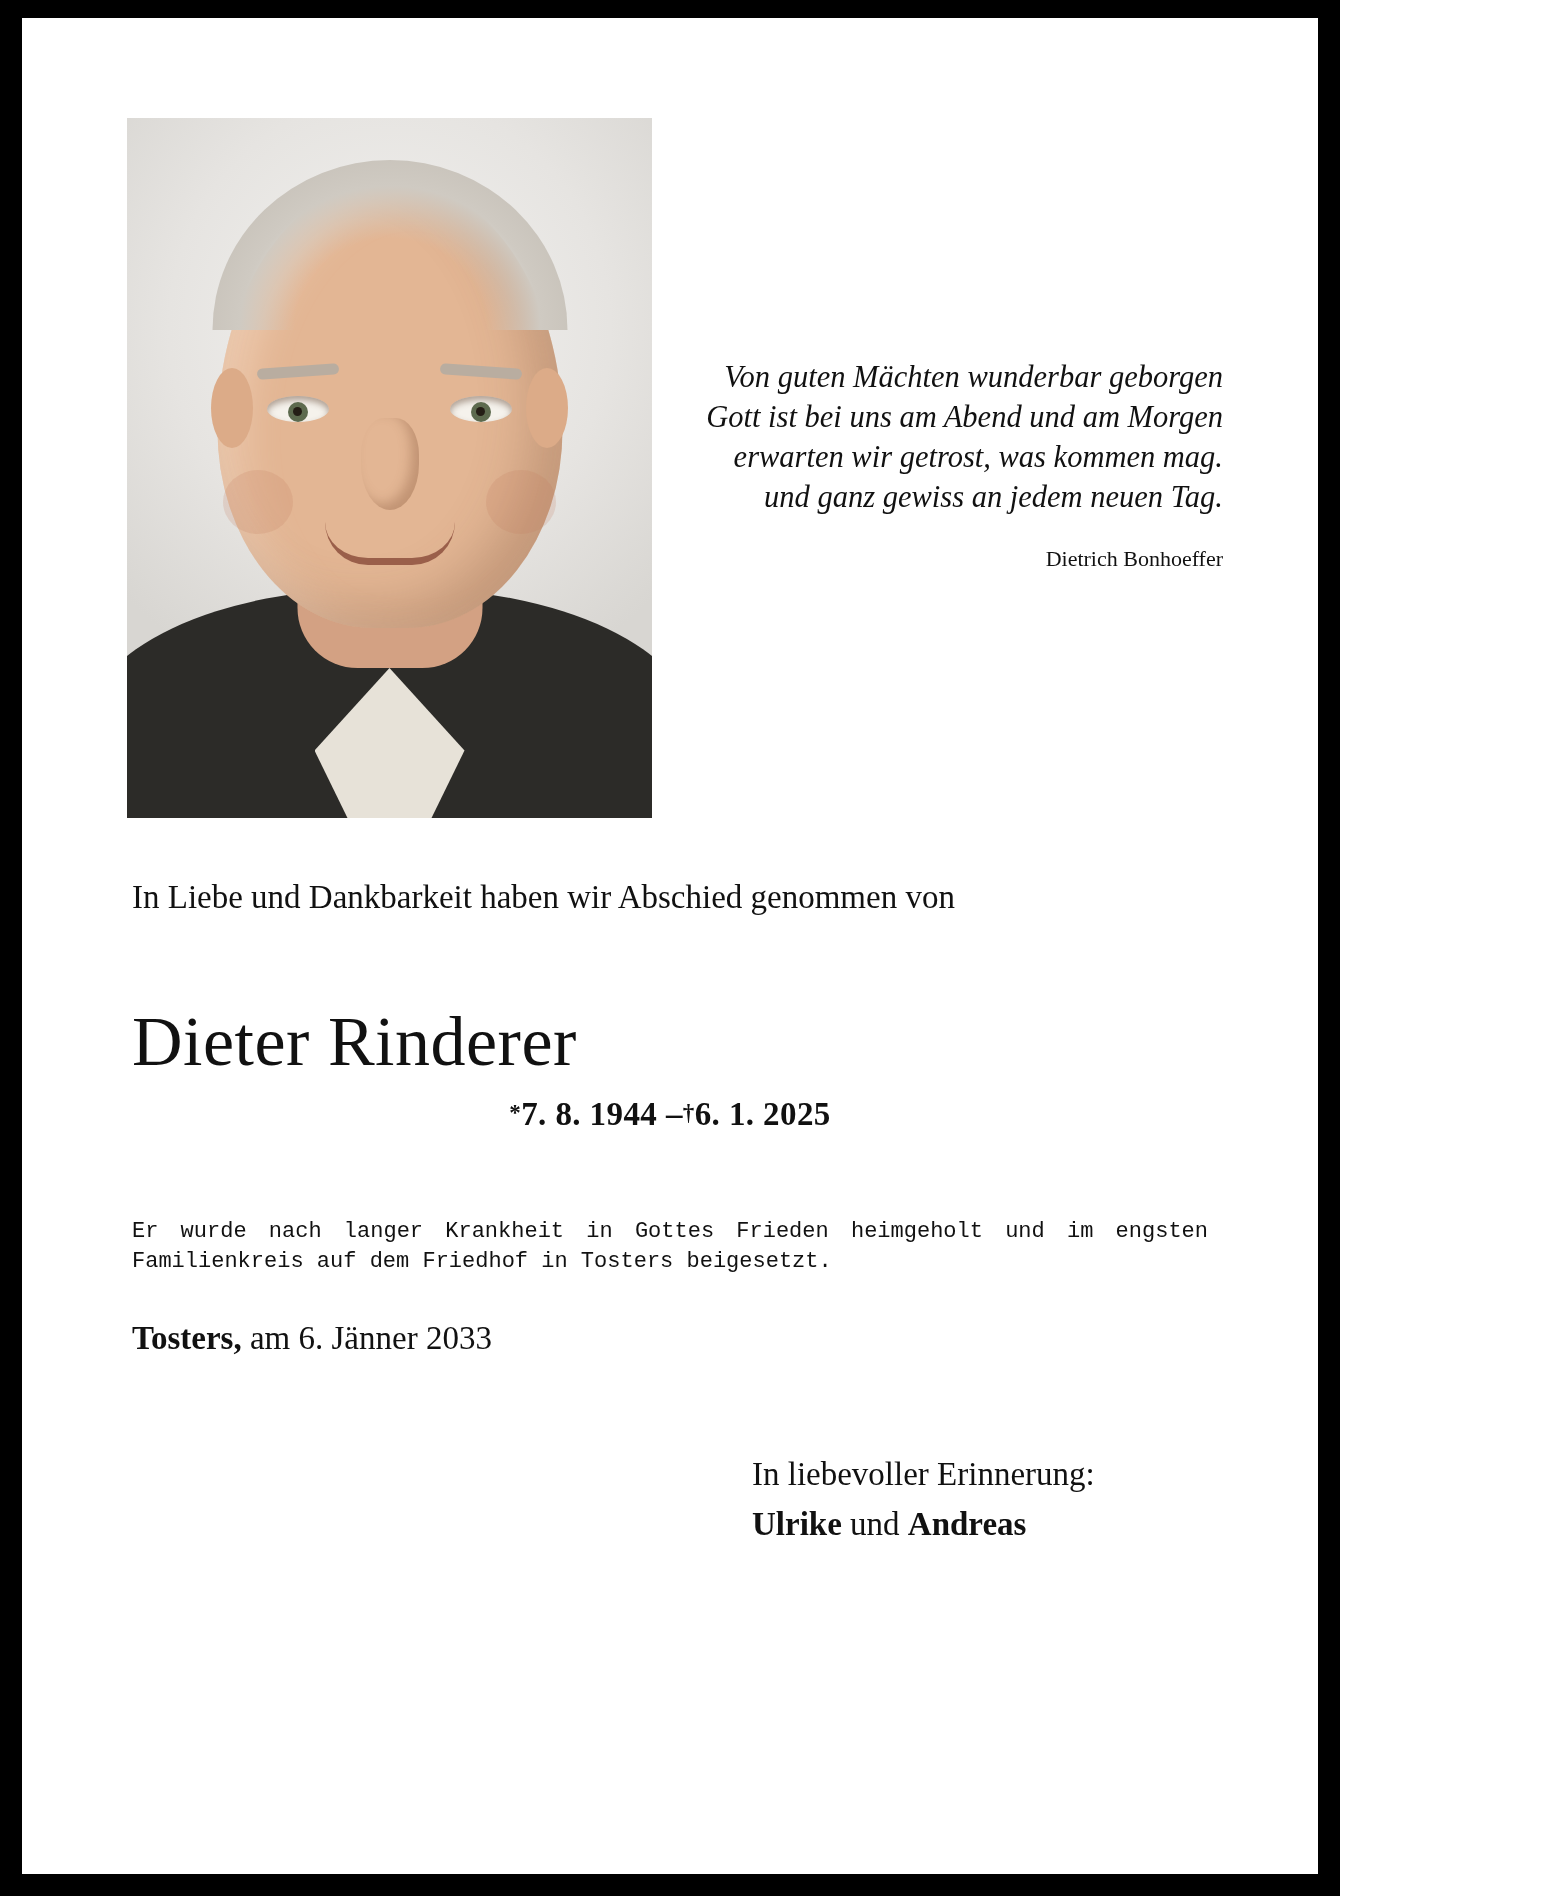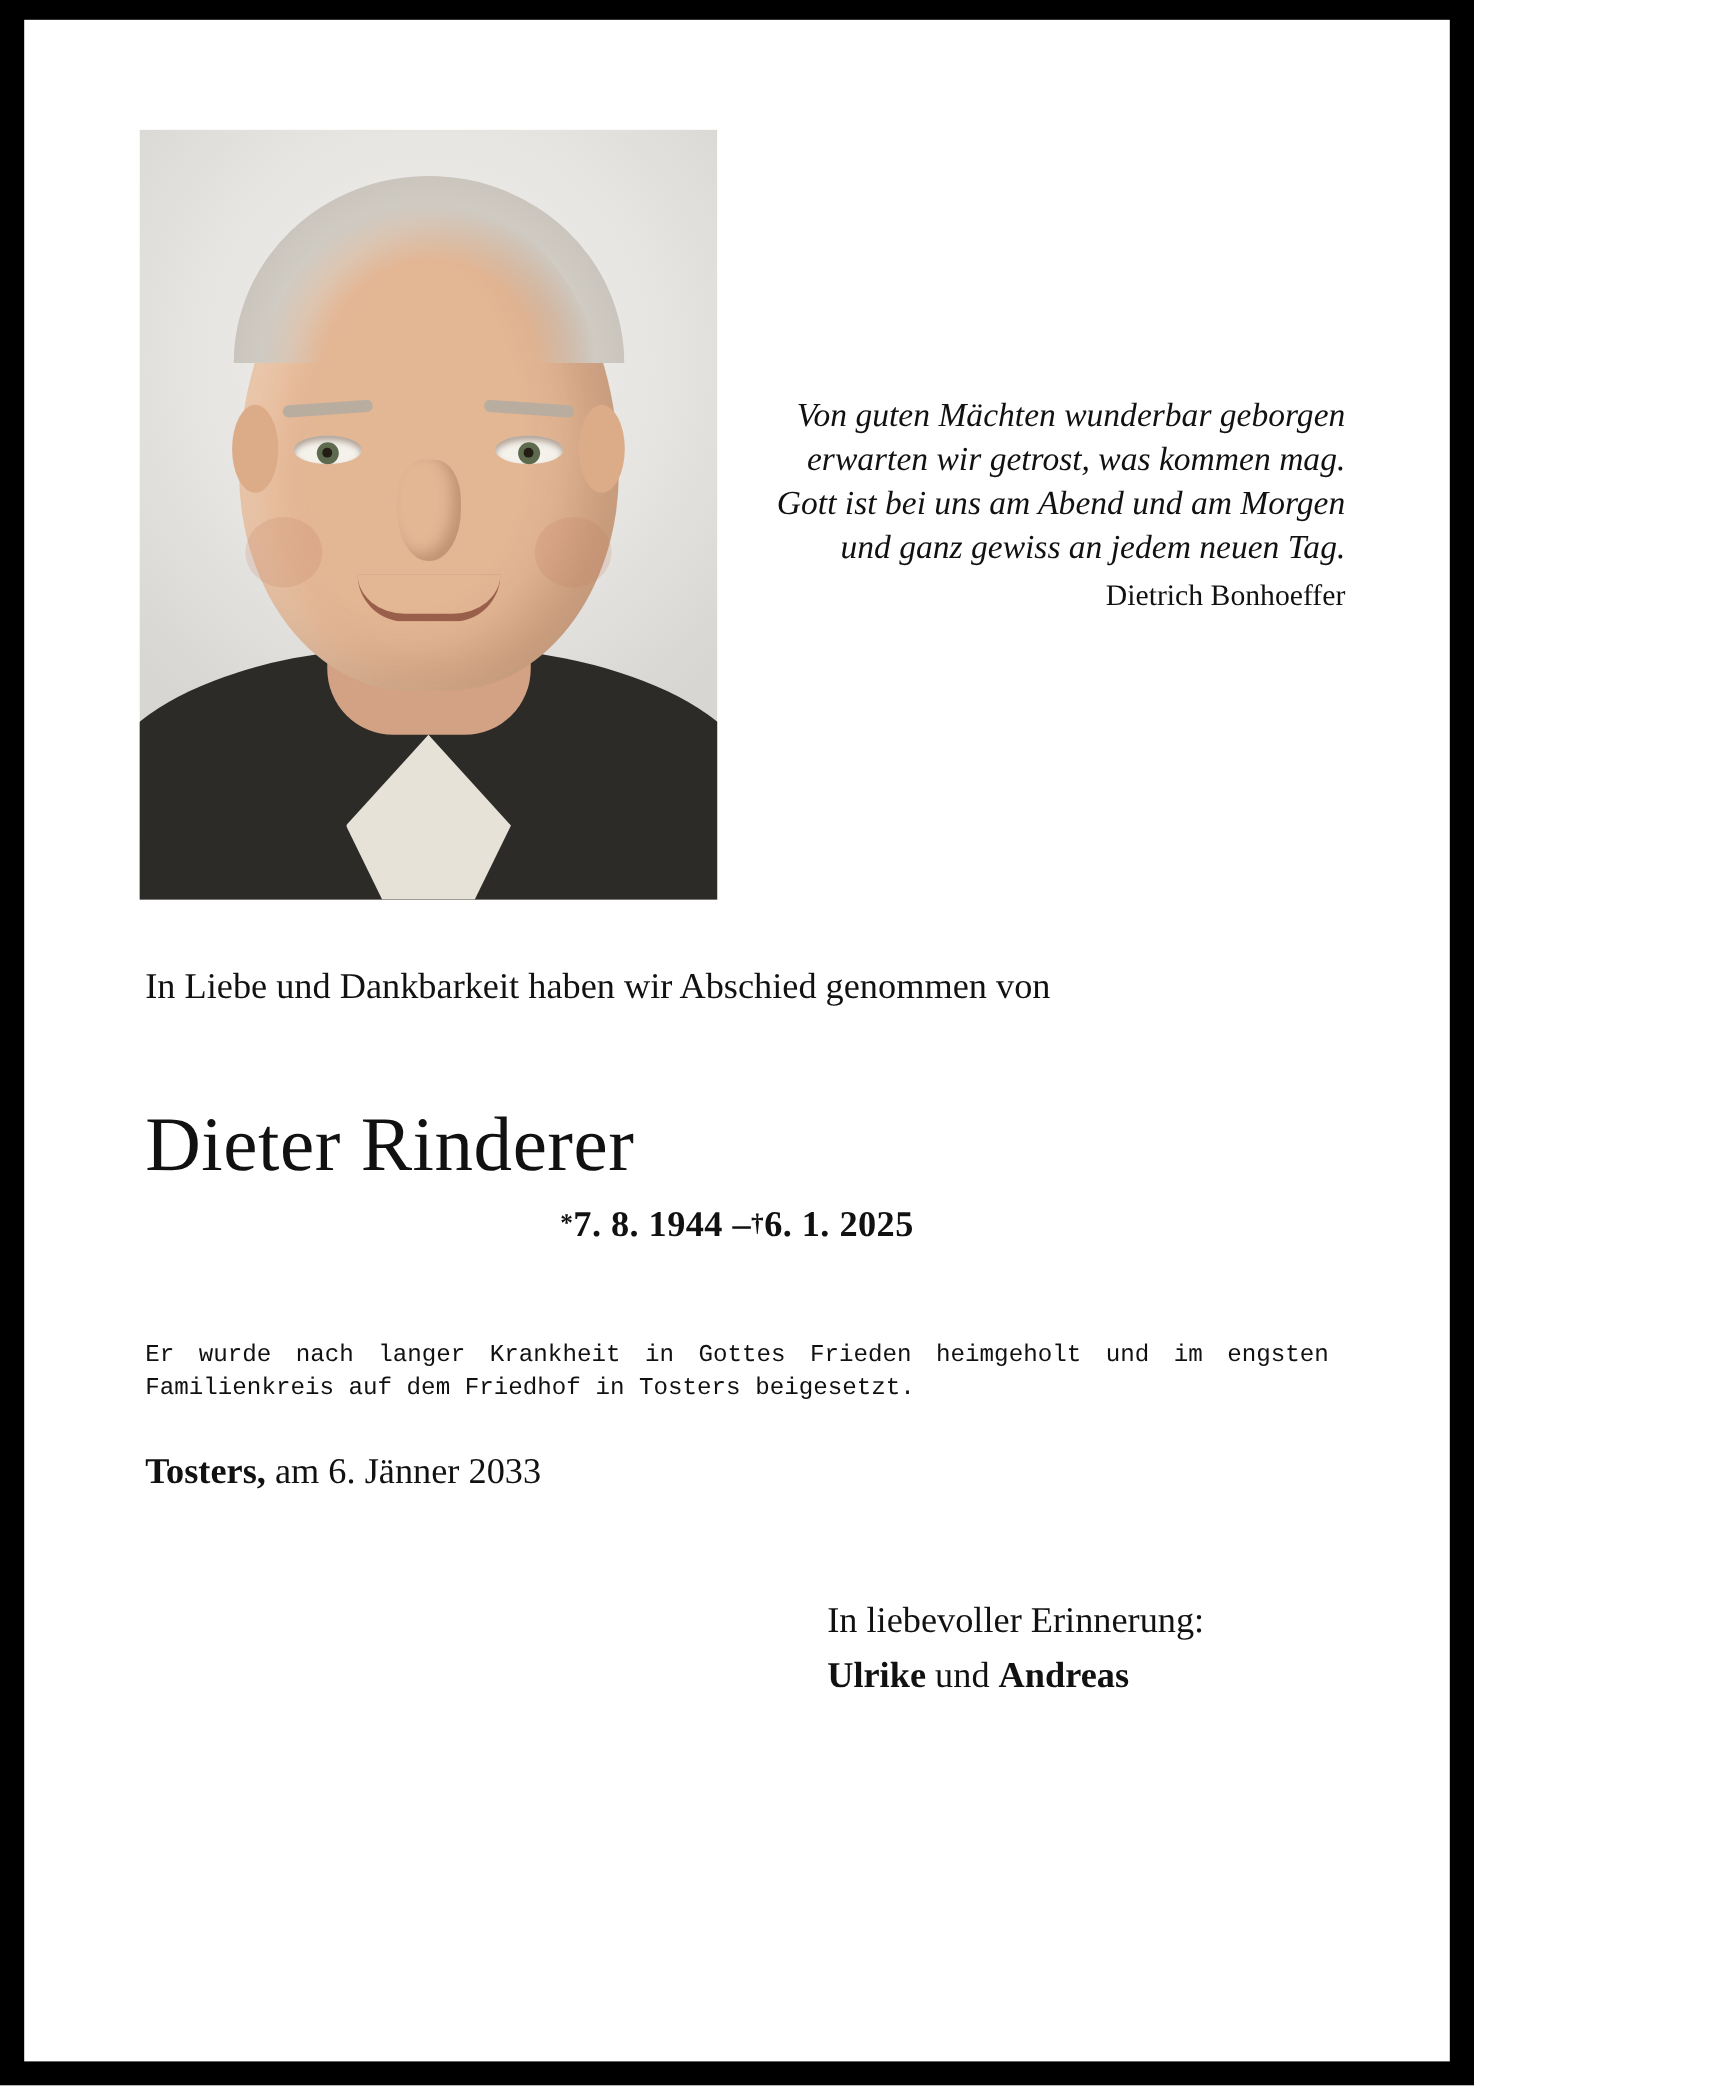--- a/index.html
+++ b/index.html
@@ -202,22 +202,22 @@
     text-align: right;
   }
   .verse-line {
     font-style: italic;
     font-size: 30.5px;
     line-height: 1.31;
     color: #111111;
     white-space: nowrap;
   }
   .verse-author {
-    margin-top: 8px;
-    font-size: 27px;
+    margin-top: 28px;
+    font-size: 22px;
     color: #111111;
   }
 
   
   .body-block {
     padding: 0 110px 0 110px;
   }
   .lead-line {
     margin-top: 58px;
     font-size: 33px;
@@ -301,22 +301,22 @@
             </div>
           <div class="p-nose"></div>
           <div class="p-cheek left"></div>
           <div class="p-cheek right"></div>
           <div class="p-mouth"></div>
         </div>
       </div>
 
       <div class="verse-wrap">
         <div class="verse-line">Von guten Mächten wunderbar geborgen</div>
+        <div class="verse-line">Gott ist bei uns am Abend und am Morgen</div>
         <div class="verse-line">erwarten wir getrost, was kommen mag.</div>
-        <div class="verse-line">Gott ist bei uns am Abend und am Morgen</div>
         <div class="verse-line">und ganz gewiss an jedem neuen Tag.</div>
         <div class="verse-author">Dietrich Bonhoeffer</div>
       </div>
 
     </div>
 
     <div class="body-block">
 
       <div class="lead-line">In Liebe und Dankbarkeit haben wir Abschied genommen von</div>
 

